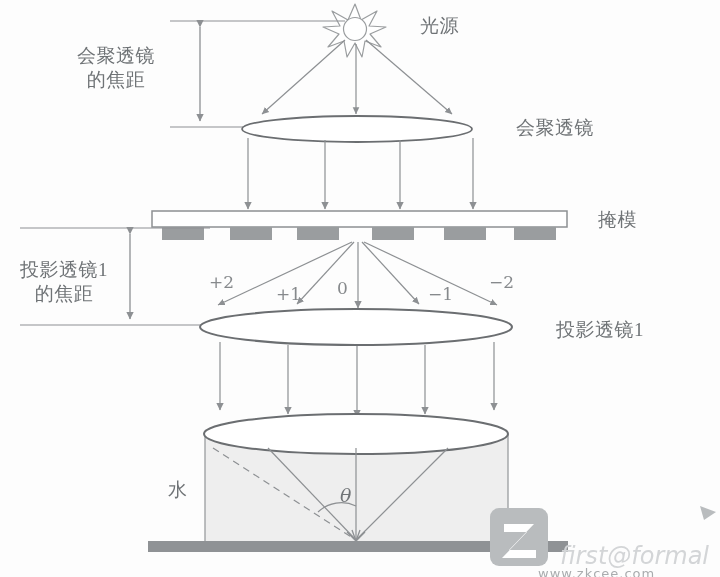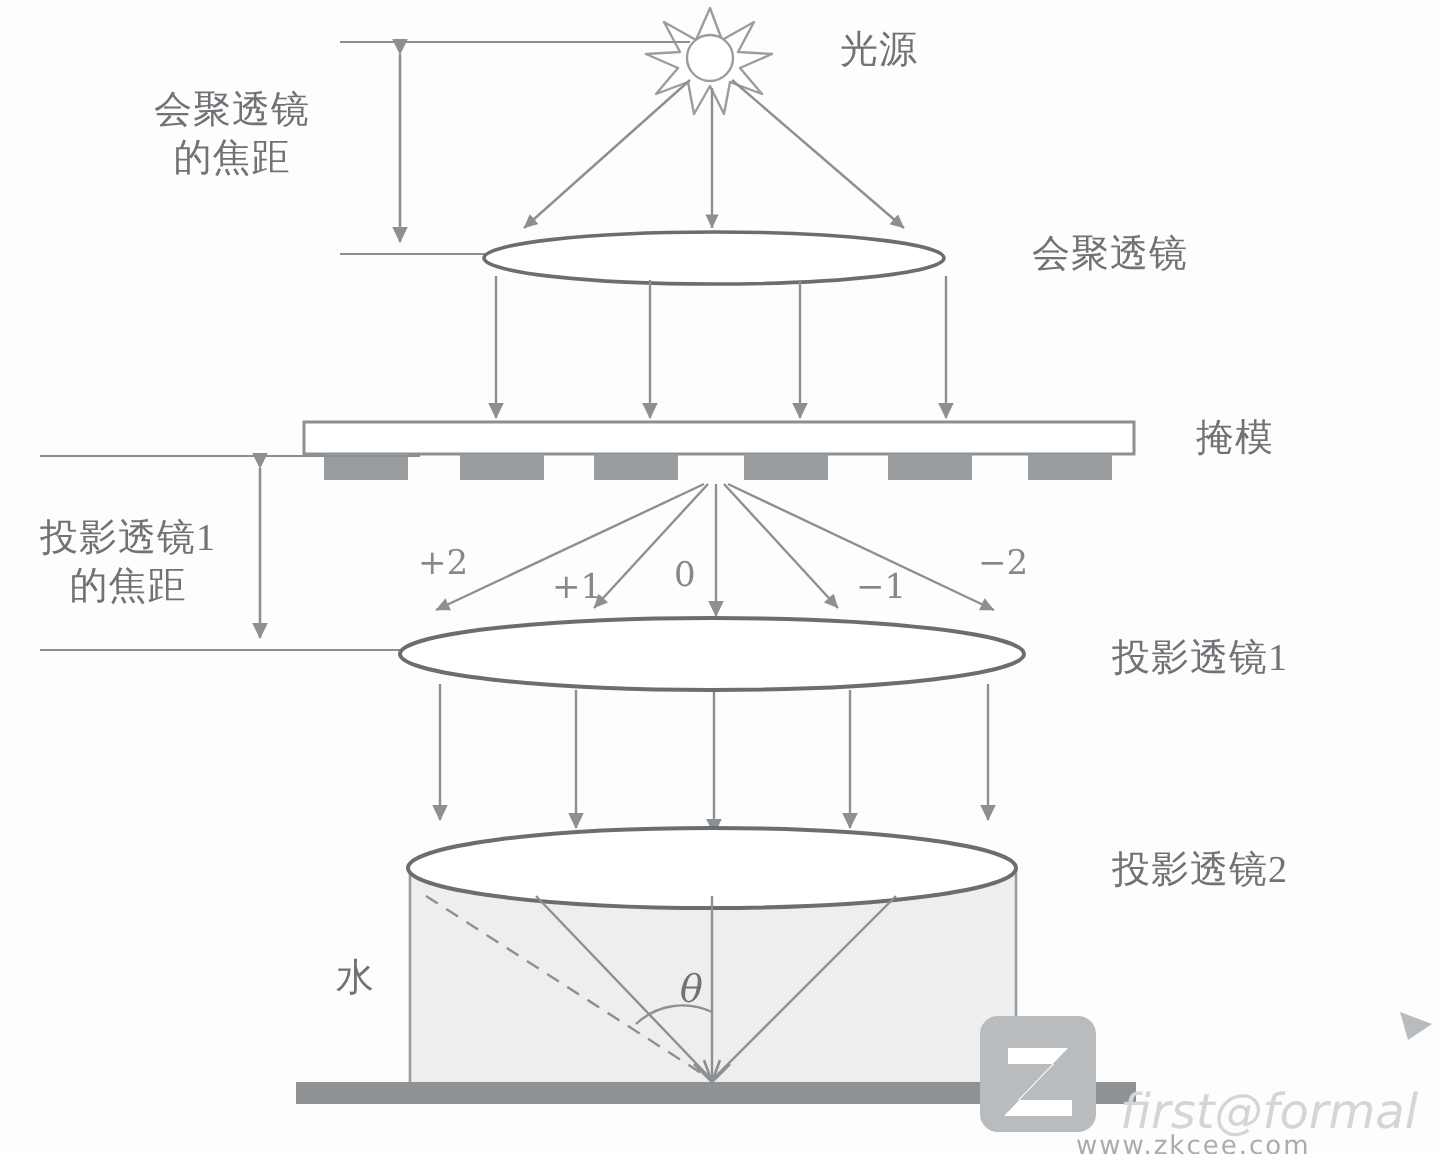--- a/index.html
+++ b/index.html
@@ -192,21 +192,20 @@
   <div class="cn-label" style="left:420px; top:14px;">光源</div>
 
   <div class="cn-label" style="left:516px; top:116px;">会聚透镜</div>
 
   <div class="cn-label" style="left:598px; top:208px;">掩模</div>
 
   <div class="cn-label center" style="left:2px; top:258px; width:124px;"><span>投影透镜1</span><br><span>的焦距</span></div>
 
   <div class="cn-label" style="left:556px; top:318px;">投影透镜1</div>
 
-  <div class="cn-label" style="left:556px; top:424px;">投影透镜2</div>
 
   <div class="cn-label" style="left:168px; top:478px;">水</div>
 
   <div class="ord-label" style="left:209px; top:272px;">+2</div>
   <div class="ord-label" style="left:276px; top:284px;">+1</div>
   <div class="ord-label" style="left:337px; top:278px;">0</div>
   <div class="ord-label" style="left:428px; top:284px;">−1</div>
   <div class="ord-label" style="left:489px; top:272px;">−2</div>
 
   <div class="theta-label" style="left:340px; top:484px;">θ</div>

